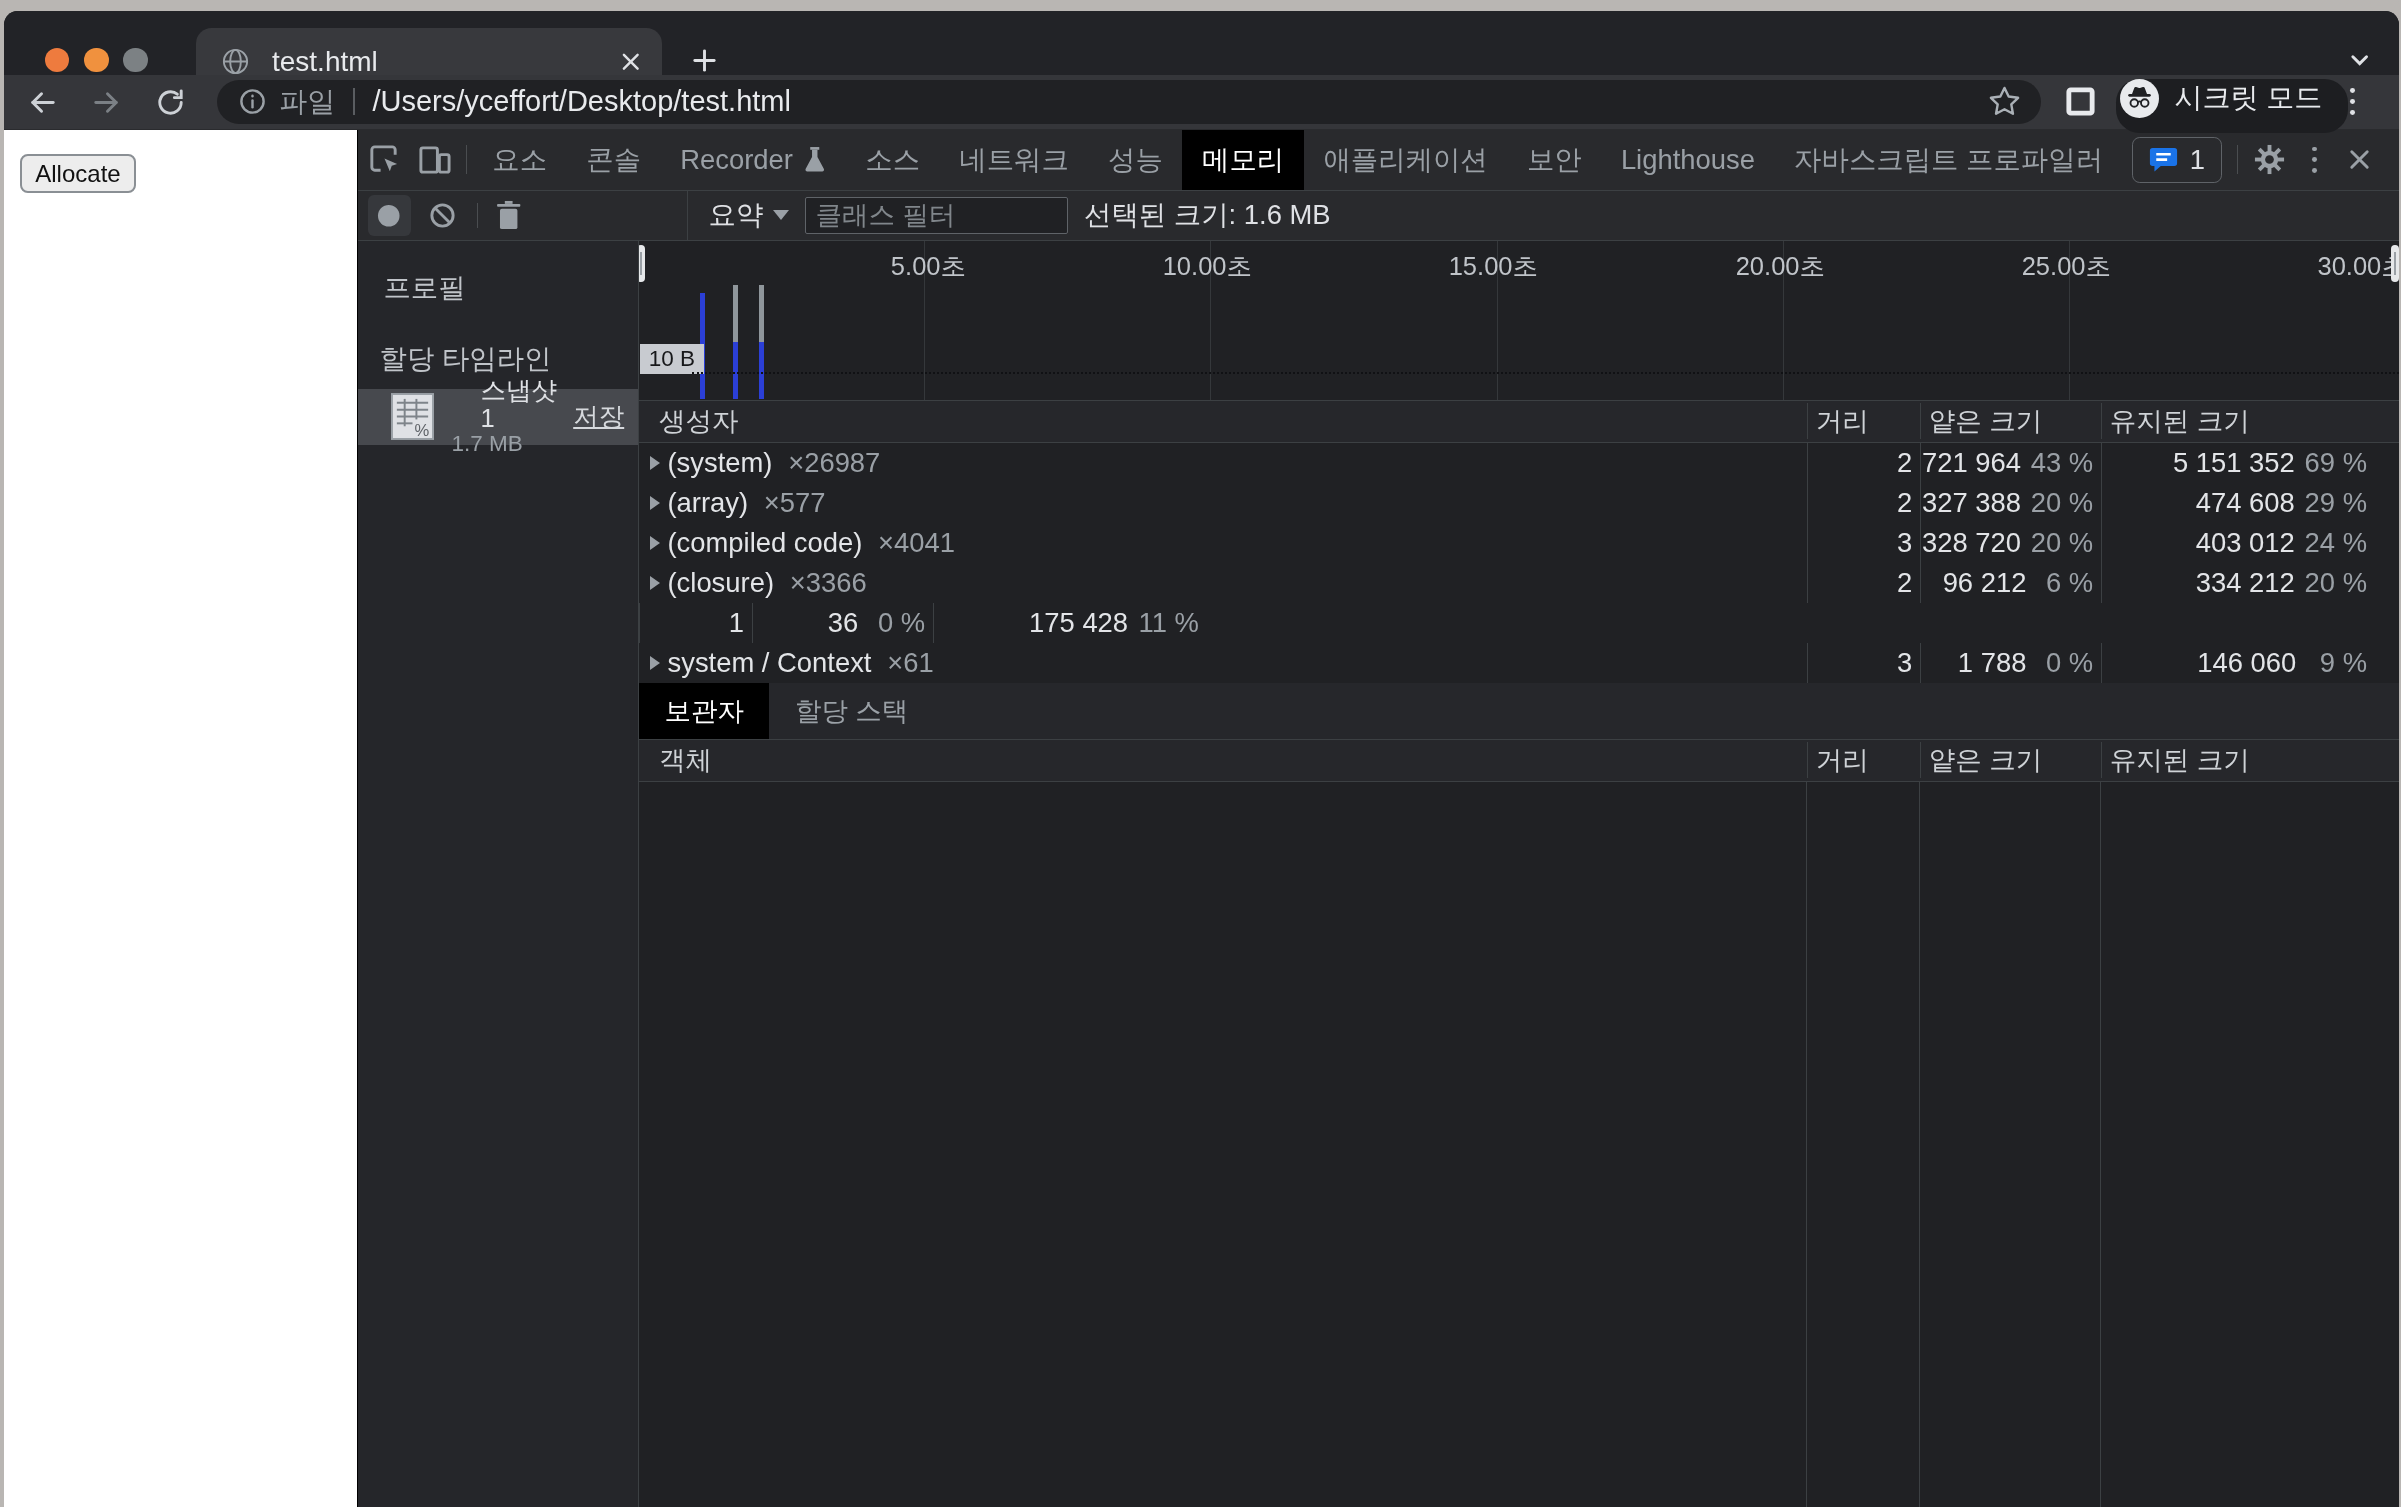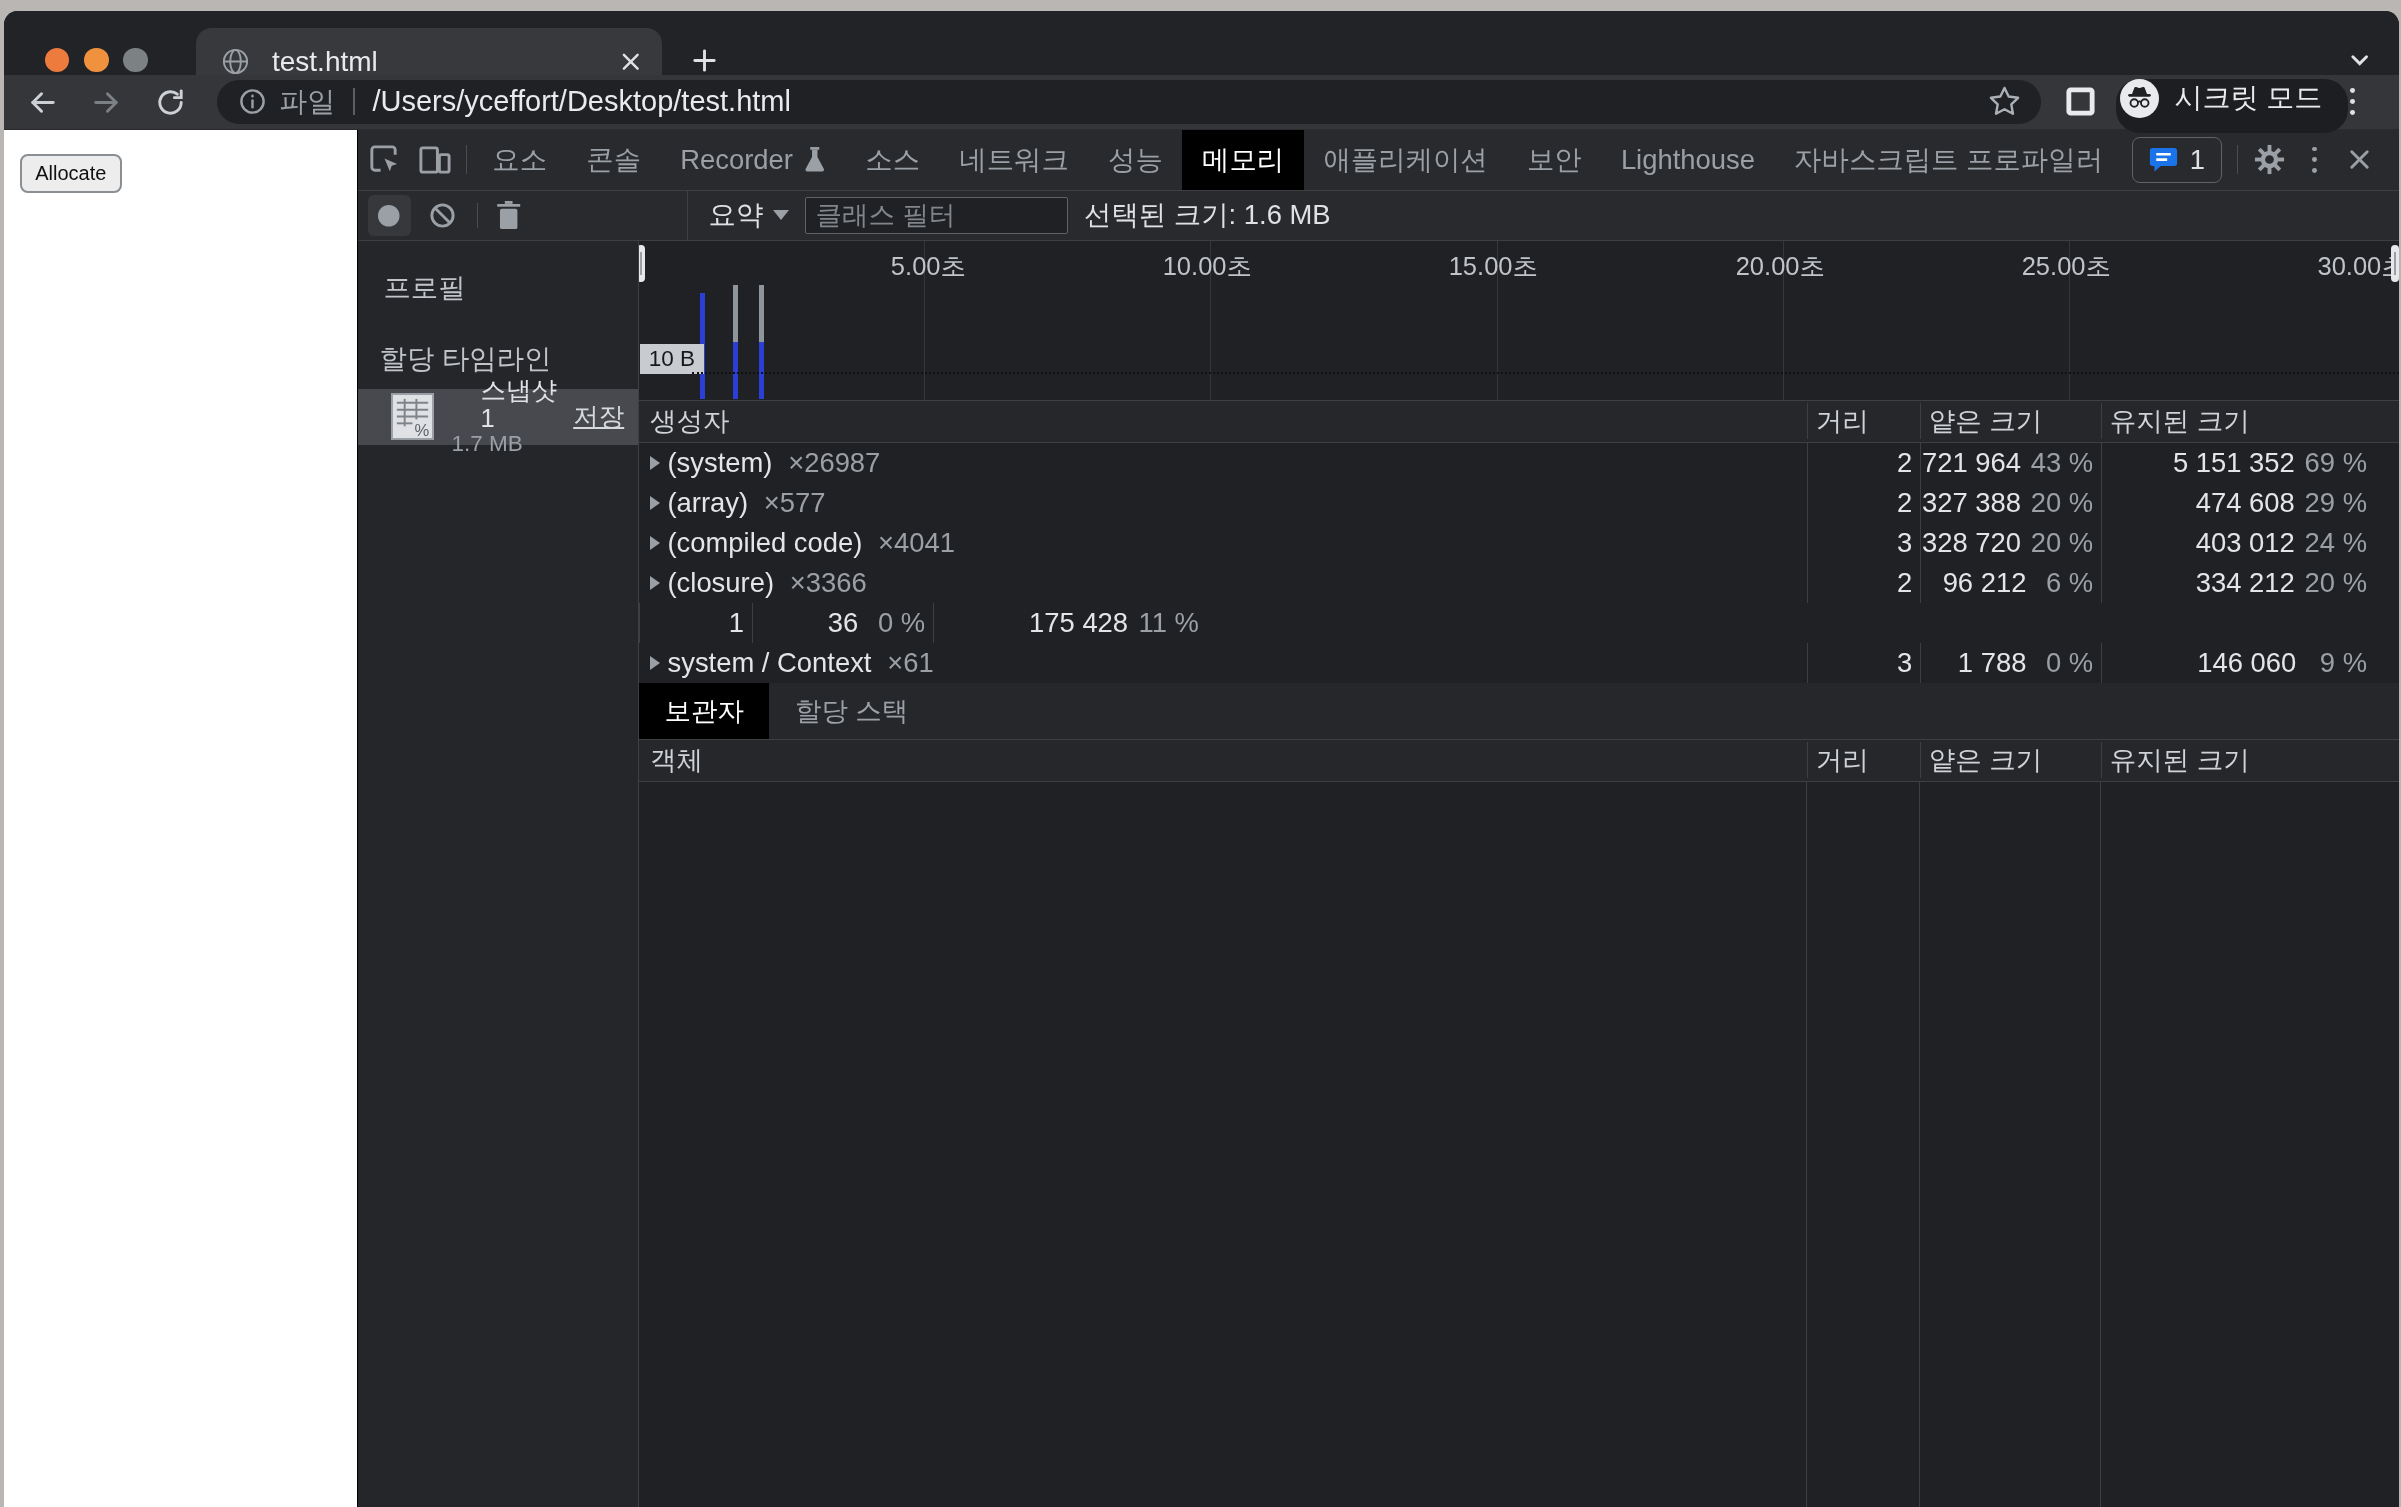--- a/index.html
+++ b/index.html
@@ -45,21 +45,21 @@
   .incog-txt{color:#e8eaed;font-size:28px;margin-left:15.7px;white-space:nowrap;}
   .vdots{display:flex;flex-direction:column;gap:5.9px;align-items:center;}
   .vdots span{width:4.9px;height:4.9px;border-radius:50%;background:#dfe1e5;display:block;}
   .menu-dots{position:absolute;left:2346px;top:13.7px;}
   
   .content{flex:1;display:flex;min-height:0;}
   .page{width:353px;background:#ffffff;position:relative;flex:0 0 auto;}
   .allocate{
     position:absolute;left:15.7px;top:24.5px;height:39px;padding:0 13.7px;
     background:#ededed;border:2px solid #8a8f94;border-radius:7.8px;
-    font-size:20px;color:#111;font-family:inherit;
+    font-size:24px;color:#111;font-family:inherit;
   }
   .devtools{flex:1;background:#202124;border-left:1px solid #000;display:flex;flex-direction:column;min-width:0;color:#9aa0a6;}
   
   .dt-tabbar{
     height:60px;background:#292a2d;border-bottom:1px solid #3c4043;
     display:flex;align-items:center;flex:0 0 auto;font-size:27.4px;white-space:nowrap;
   }
   .dt-iconbtn{display:flex;align-items:center;justify-content:center;width:51px;height:100%;}
   .dt-sep{width:1px;height:29px;background:#4a4d50;margin:0 5.9px;flex:0 0 auto;}
   .dt-tab{padding:0 19.6px;height:100%;display:flex;align-items:center;color:#9aa0a6;}
@@ -100,21 +100,21 @@
   
   .timeline{position:relative;height:159px;flex:0 0 auto;background:#202124;overflow:hidden;border-bottom:1px solid #3c4043;}
   .gridline{position:absolute;top:0;bottom:0;width:1px;background:#35383b;}
   .tick{position:absolute;top:7.8px;color:#c0c4c9;font-size:25.5px;white-space:nowrap;}
   .tl-handle{position:absolute;top:3.9px;width:7.8px;height:37px;background:#e6e8ea;border-radius:3.9px;}
   .tl-handle::after{content:"";position:absolute;left:2.9px;top:6.9px;bottom:6.9px;width:2px;background:#9aa0a6;}
   .size-chip{position:absolute;left:1px;top:103px;background:#c8cbd0;color:#17181a;font-size:22.5px;padding:2px 8.8px;}
   .tl-dotted{position:absolute;left:53px;right:0;top:131px;border-top:2px dotted #101114;}
   
   .grid-header{height:41px;background:#26272b;border-bottom:1px solid #3c4043;display:flex;align-items:center;font-size:26.5px;color:#cfd3d7;flex:0 0 auto;}
-  .gh-name{flex:1;padding-left:11px;min-width:0;font-family:Liberation Mono, monospace;}
+  .gh-name{flex:1;padding-left:20px;min-width:0;font-family:Liberation Mono, monospace;}
   .col-dist{width:113px;border-left:1px solid #3c4043;box-sizing:border-box;flex:0 0 auto;}
   .col-shal{width:181px;border-left:1px solid #3c4043;box-sizing:border-box;flex:0 0 auto;}
   .col-ret{width:298px;border-left:1px solid #3c4043;box-sizing:border-box;flex:0 0 auto;}
   .gh-pad{padding-left:7.8px;}
   .grid-body{flex:0 0 auto;}
   .grow{height:40px;display:flex;align-items:center;font-size:27.4px;color:#e3e5e8;}
   .g-name{flex:1;display:flex;align-items:center;padding-left:10.8px;min-width:0;white-space:nowrap;overflow:hidden;}
   .tri{width:0;height:0;border-top:7.8px solid transparent;border-bottom:7.8px solid transparent;border-left:10.8px solid #9aa0a6;margin-right:7.8px;flex:0 0 auto;}
   .g-count{color:#9aa0a6;margin-left:15.7px;}
   .num-cell{display:flex;align-items:center;justify-content:flex-end;height:100%;}

